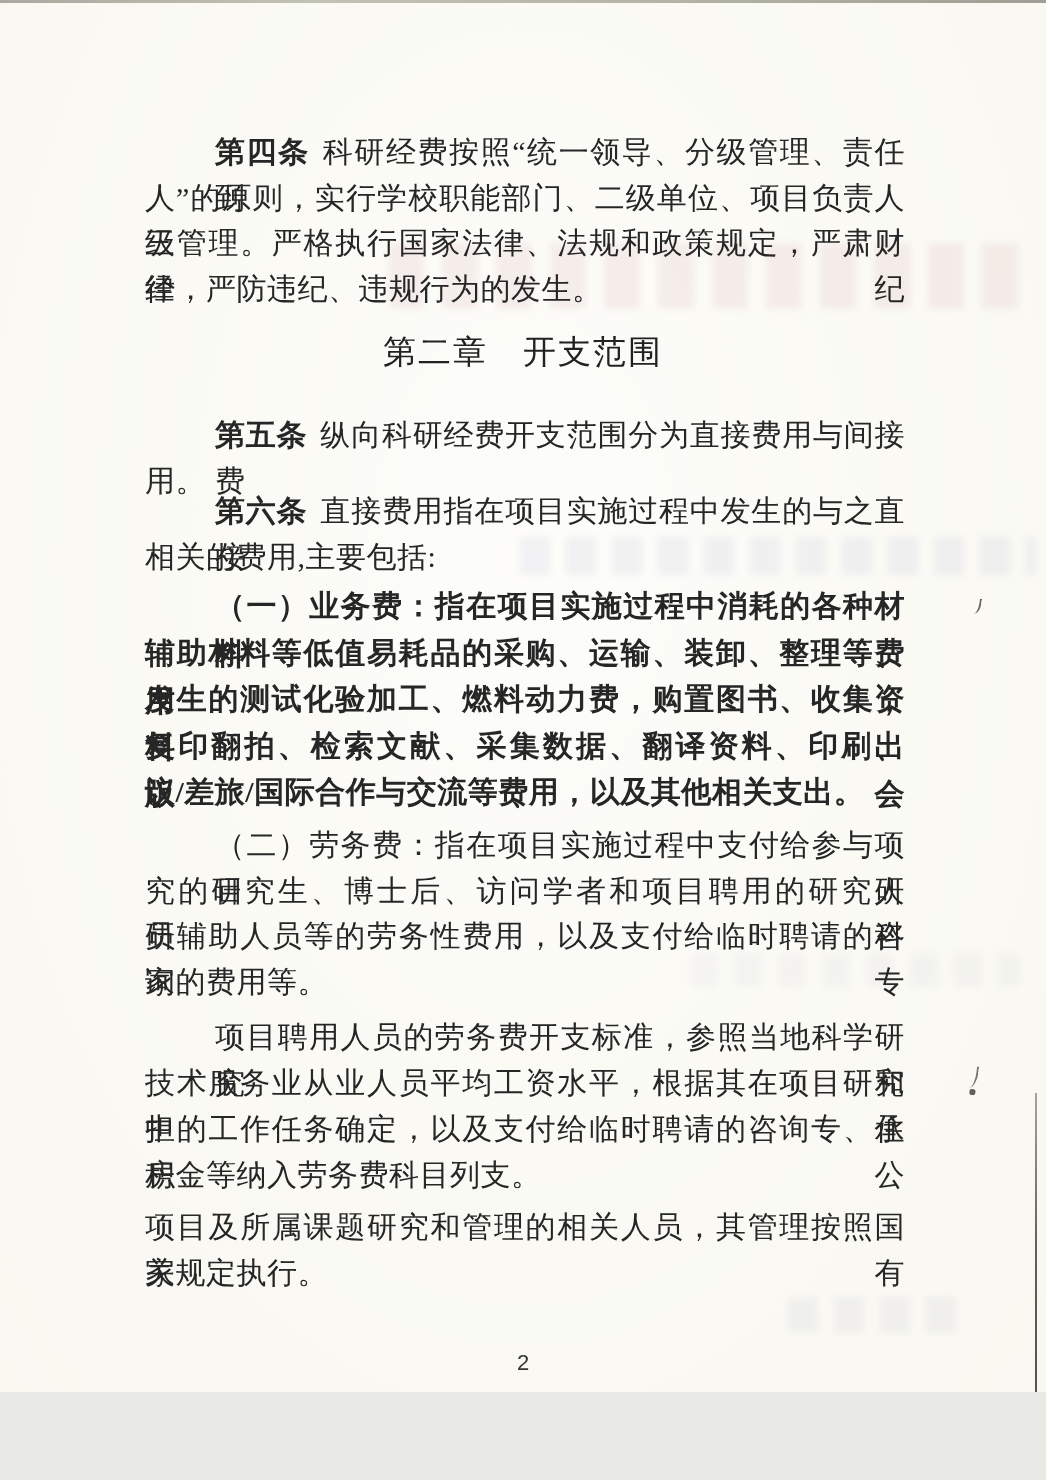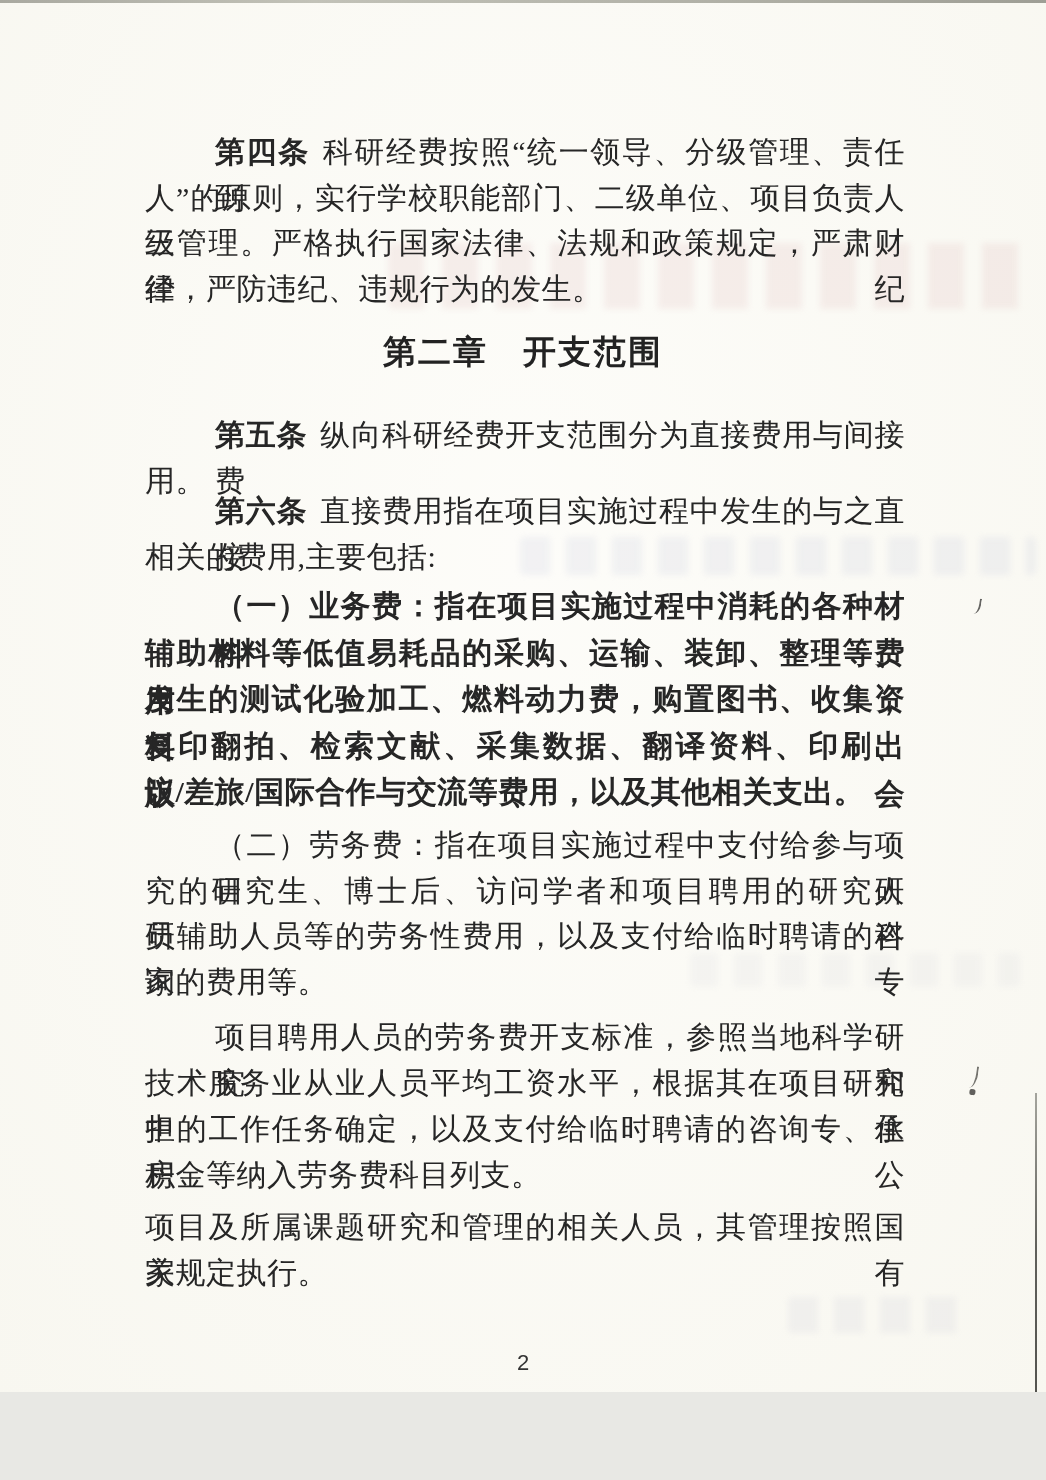--- a/index.html
+++ b/index.html
@@ -33,21 +33,21 @@
   .lh460 .ln{line-height:46px;height:46px;}
   .term{
     font-family:"Liberation Sans",sans-serif;
     font-weight:700;
     margin-right:13px;
   }
   .heading{
     position:absolute;top:329px;left:0;width:100%;height:46px;
     line-height:46px;text-align:center;
     font-family:"Liberation Sans",sans-serif;
-    font-weight:700;font-size:33px;color:#222;
+    font-weight:400;font-size:33px;color:#222;
     letter-spacing:2px;
   }
   .page-number{
     position:absolute;top:1348px;left:0;width:100%;height:30px;
     line-height:30px;text-align:center;
     font-family:"Liberation Sans",sans-serif;
     font-size:22px;color:#333;
   }
   
   .ghost{position:absolute;filter:blur(3px);pointer-events:none;}

